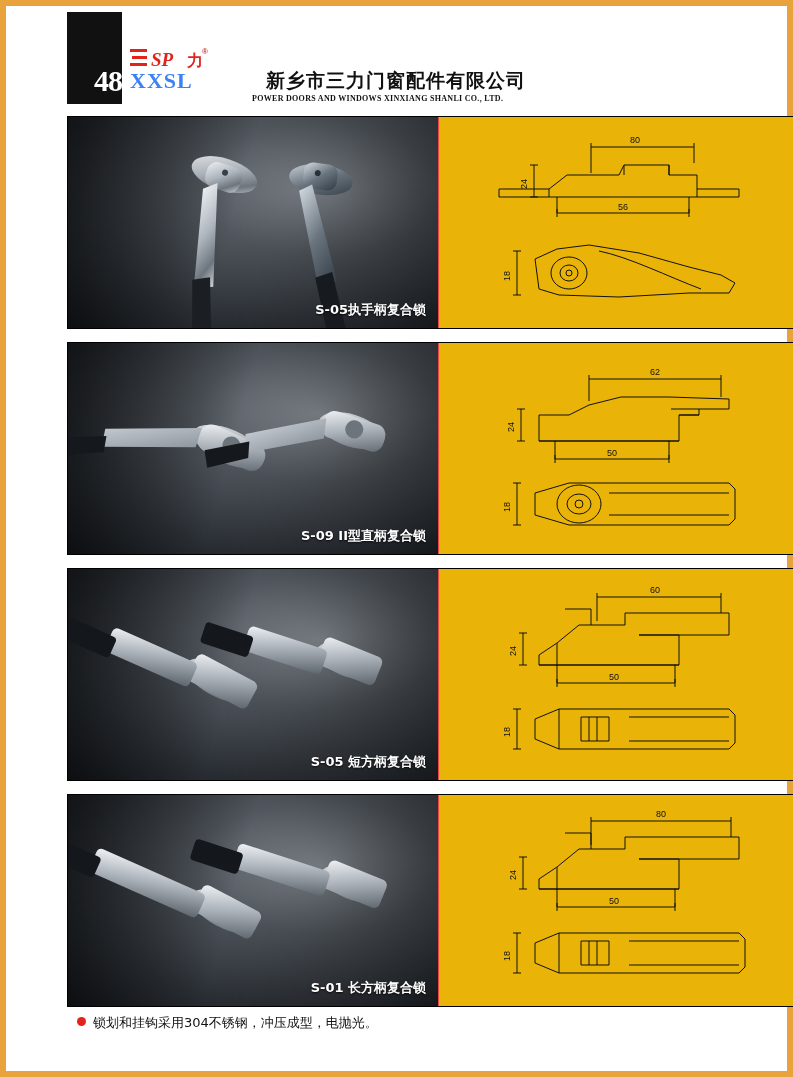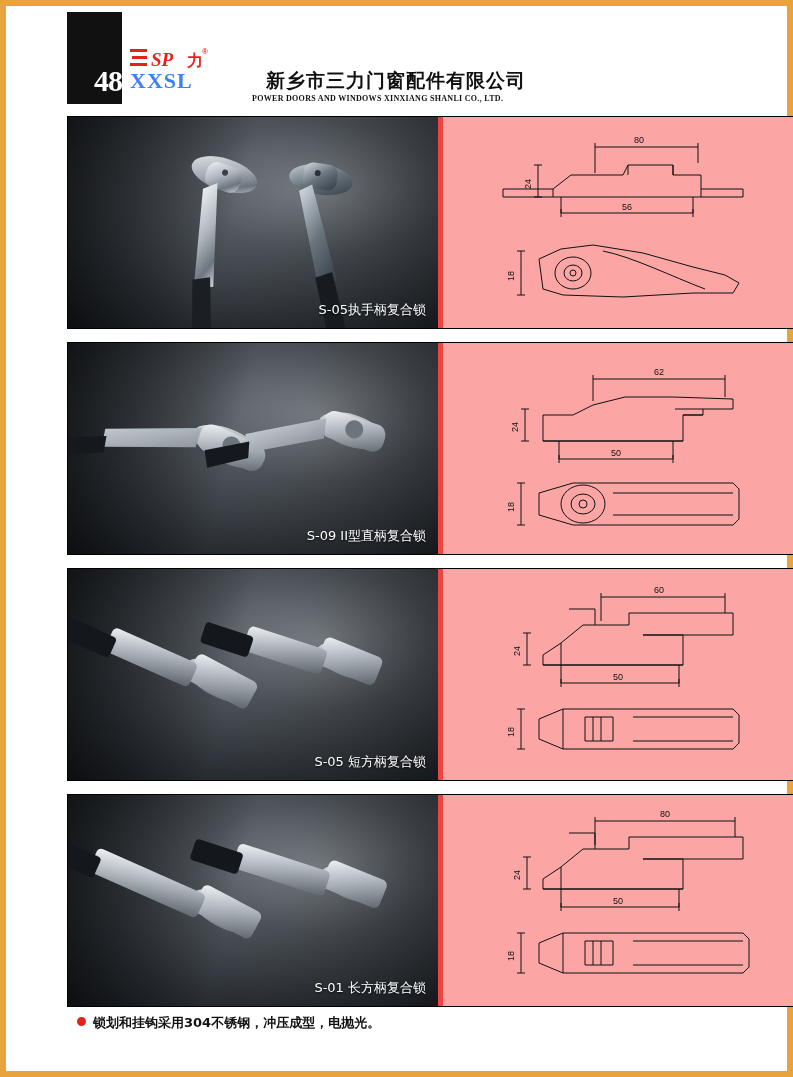--- a/index.html
+++ b/index.html
@@ -87,43 +87,43 @@
       radial-gradient(ellipse at 68% 34%, #8d939a 0%, #555b62 34%, #2d3238 72%, #14171b 100%);
     overflow:hidden;
   }
   .photo:after{
     content:"";
     position:absolute;left:0;top:0;right:0;bottom:0;
     background:linear-gradient(105deg, rgba(0,0,0,0.55) 0%, rgba(0,0,0,0.05) 45%, rgba(0,0,0,0.45) 100%);
   }
   .caption{
     position:absolute;right:12px;bottom:9px;
-    color:#fff;font-size:13px;font-weight:normal;
+    color:#fff;font-size:13px;font-weight:bold;
     font-family:"DejaVu Sans", sans-serif;
     text-shadow:0 1px 2px rgba(0,0,0,.8);
     z-index:5;
   }
   .drawing{
     position:absolute;left:370px;top:0;width:355px;height:211px;
-    background:#fca5a5;
-    border-left:5px solid #ef4444;
+    background:#eab308;
+    border-left:1px solid #ef4444;
     box-sizing:border-box;
   }
   .drawing svg{display:block;}
 
   
   .ph-svg{position:absolute;left:0;top:0;z-index:2;}
 
   
   .notes{
     position:absolute;left:55px;top:1002px;width:726px;height:28px;
   }
   .note{
     position:absolute;top:0;
-    font-size:13px;color:#111;font-weight:bold;
+    font-size:13px;color:#111;font-weight:normal;
     font-family:"DejaVu Sans", sans-serif;
     white-space:nowrap;
   }
   .note .dot{
     display:inline-block;width:9px;height:9px;border-radius:50%;
     background:#e2231a;margin-right:7px;vertical-align:1px;
   }
   .note1{left:10px;}
   .note2{left:440px;}
 </style>

